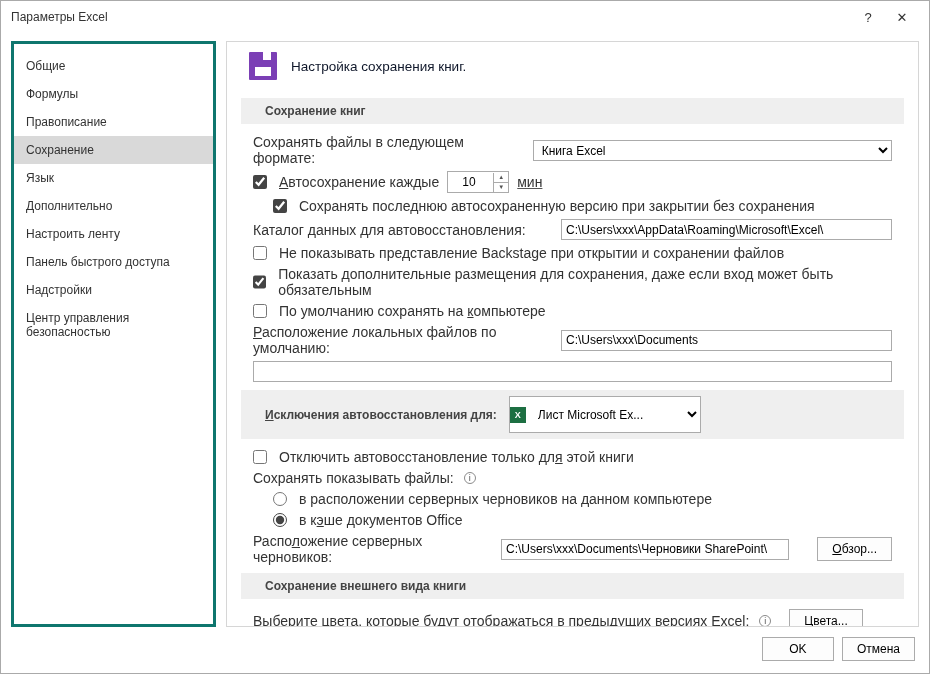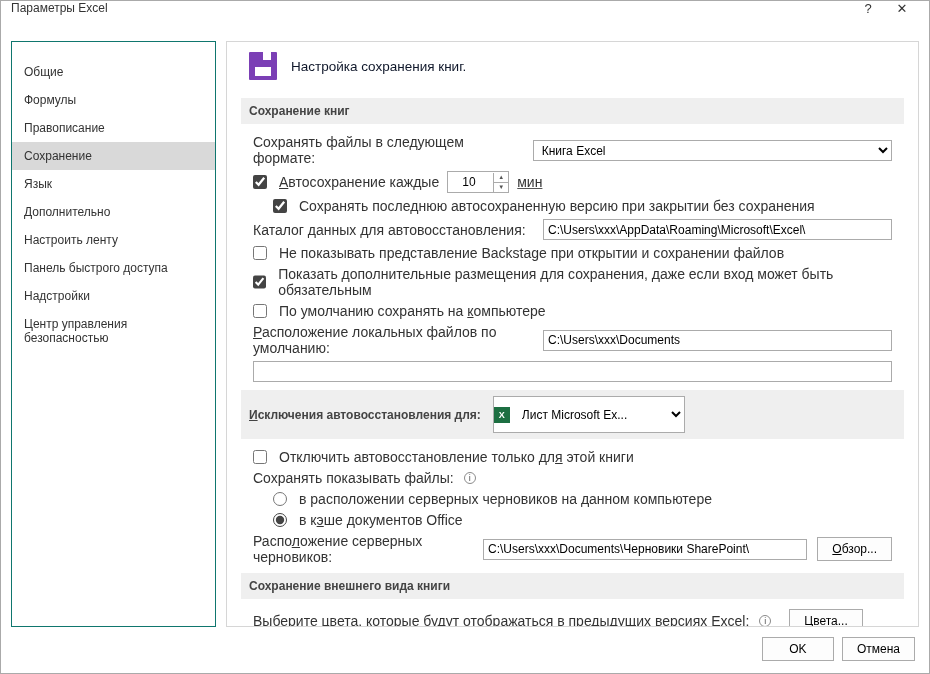--- a/index.html
+++ b/index.html
@@ -1,47 +1,47 @@
 <!DOCTYPE html>
 <html><head>
 <meta charset="utf-8">
 <style>
   * { box-sizing: border-box; font-family: "Segoe UI", Tahoma, sans-serif; }
   body { margin: 0; background: #fff; }
   .window { width: 930px; height: 674px; border: 1px solid #aaa; background: #fff; display: flex; flex-direction: column; }
-  .titlebar { height: 32px; display: flex; padding: 0 10px; font-size: 12px; color: #333; }
+  .titlebar { height: 32px; display: flex; align-items: center; padding: 0 10px; font-size: 12px; color: #333; }
   .titlebar .title { flex: 1; }
   .titlebar .ctl { width: 34px; text-align: center; font-size: 13px; cursor: default; color:#333;}
   .body { flex: 1; display: flex; padding: 8px 10px 0 10px; gap: 10px; min-height:0;}
-  .sidebar { width: 205px; border: 1px solid #0f766e; background: #fff; padding: 16px 0; }
+  .sidebar { width: 205px; border: 3px solid #0f766e; background: #fff; padding: 8px 0; }
   .side-item { padding: 7px 12px; font-size: 12px; color: #333; cursor: default; }
   .side-item.selected { background: #d9d9d9; }
   .main { flex: 1; border: 1px solid #d6d6d6; overflow-y: auto; padding: 10px 14px 14px 14px; min-width:0;}
   .header-row { display: flex; align-items: center; gap: 14px; padding: 0 0 10px 8px; }
   .save-icon { width: 28px; height: 28px; background: #7b3fb5; position: relative; border-radius:1px;}
   .save-icon::after { content:""; position:absolute; left:6px; right:6px; bottom:4px; height:9px; background:#fff; }
   .save-icon::before { content:""; position:absolute; right:6px; top:0; width:8px; height:8px; background:#fff;}
   .header-text { font-size: 13.5px; color: #0f172a; }
-  .section-head { background: #efefef; font-weight: 600; font-size: 12px; color: #444; padding: 6px 8px; margin: 8px 0 10px 0; }
+  .section-head { background: #efefef; font-weight: 600; font-size: 12px; color: #444; padding: 6px 24px; margin: 8px 0 10px 0; }
   .section-body { padding: 0 12px; font-size: 12px; color: #333; }
   .row { display: flex; align-items: center; gap: 8px; margin: 5px 0; }
   .lbl { font-size: 14px; color:#333;}
   .u{ text-decoration: underline; text-decoration-color:#555;}
   select, input[type=text] { font-size: 12px; border: 1px solid #ababab; background: #fff; padding: 2px 4px; height: 21px; }
   select.wide { width: 370px; }
   select.workbook { width: 170px; }
   .spinner-wrap { display:flex; align-items:center; border:1px solid #ababab; height:22px;}
   .spinner-wrap input { border:none; width:36px; text-align:left; padding-left:5px; height:20px;margin-left:9px;}
   .spinner-btns { display:flex; flex-direction:column; border-left:1px solid #ababab;}
   .spinner-btns div{ font-size:6px; line-height:9px; width:14px; text-align:center; color:#555; border-bottom:1px solid #ababab;}
   .spinner-btns div:last-child{border-bottom:none;}
   input[type=checkbox], input[type=radio]{ accent-color:#444; margin:0 4px 0 0; width:14px; height:14px;}
   .indent1 { margin-left: 20px; }
   .textfield { flex:1; min-width:50px;}
-  .two-col { display:flex; align-items:center; gap:10px; margin:5px 0;justify-content:flex-end;}
+  .two-col { display:flex; align-items:center; gap:28px; margin:5px 0;justify-content:flex-end;}
   .two-col .lbl{ width:280px;}
   .btn { border:1px solid #ababab; background:#fdfdfd; font-size:12px; padding:3px 14px; cursor:default; height:24px;}
   .btn.wide{min-width:72px;}
   .footer { display:flex; justify-content:flex-end; gap:8px; padding:10px 14px 12px; }
   .info-icon{ display:inline-block; width:12px; height:12px; border:1px solid #8a8a8a; border-radius:50%; font-size:9px; line-height:10px; text-align:center; color:#555; margin-left:2px;}
   .hotkey{ text-decoration: underline;}
   .xl-icon{display:inline-flex;align-items:center;justify-content:center;width:16px;height:16px;background:#1d6f42;color:#fff;font-size:9px;font-weight:bold;margin-right:4px;}
 </style>
 </head>
 <body>

